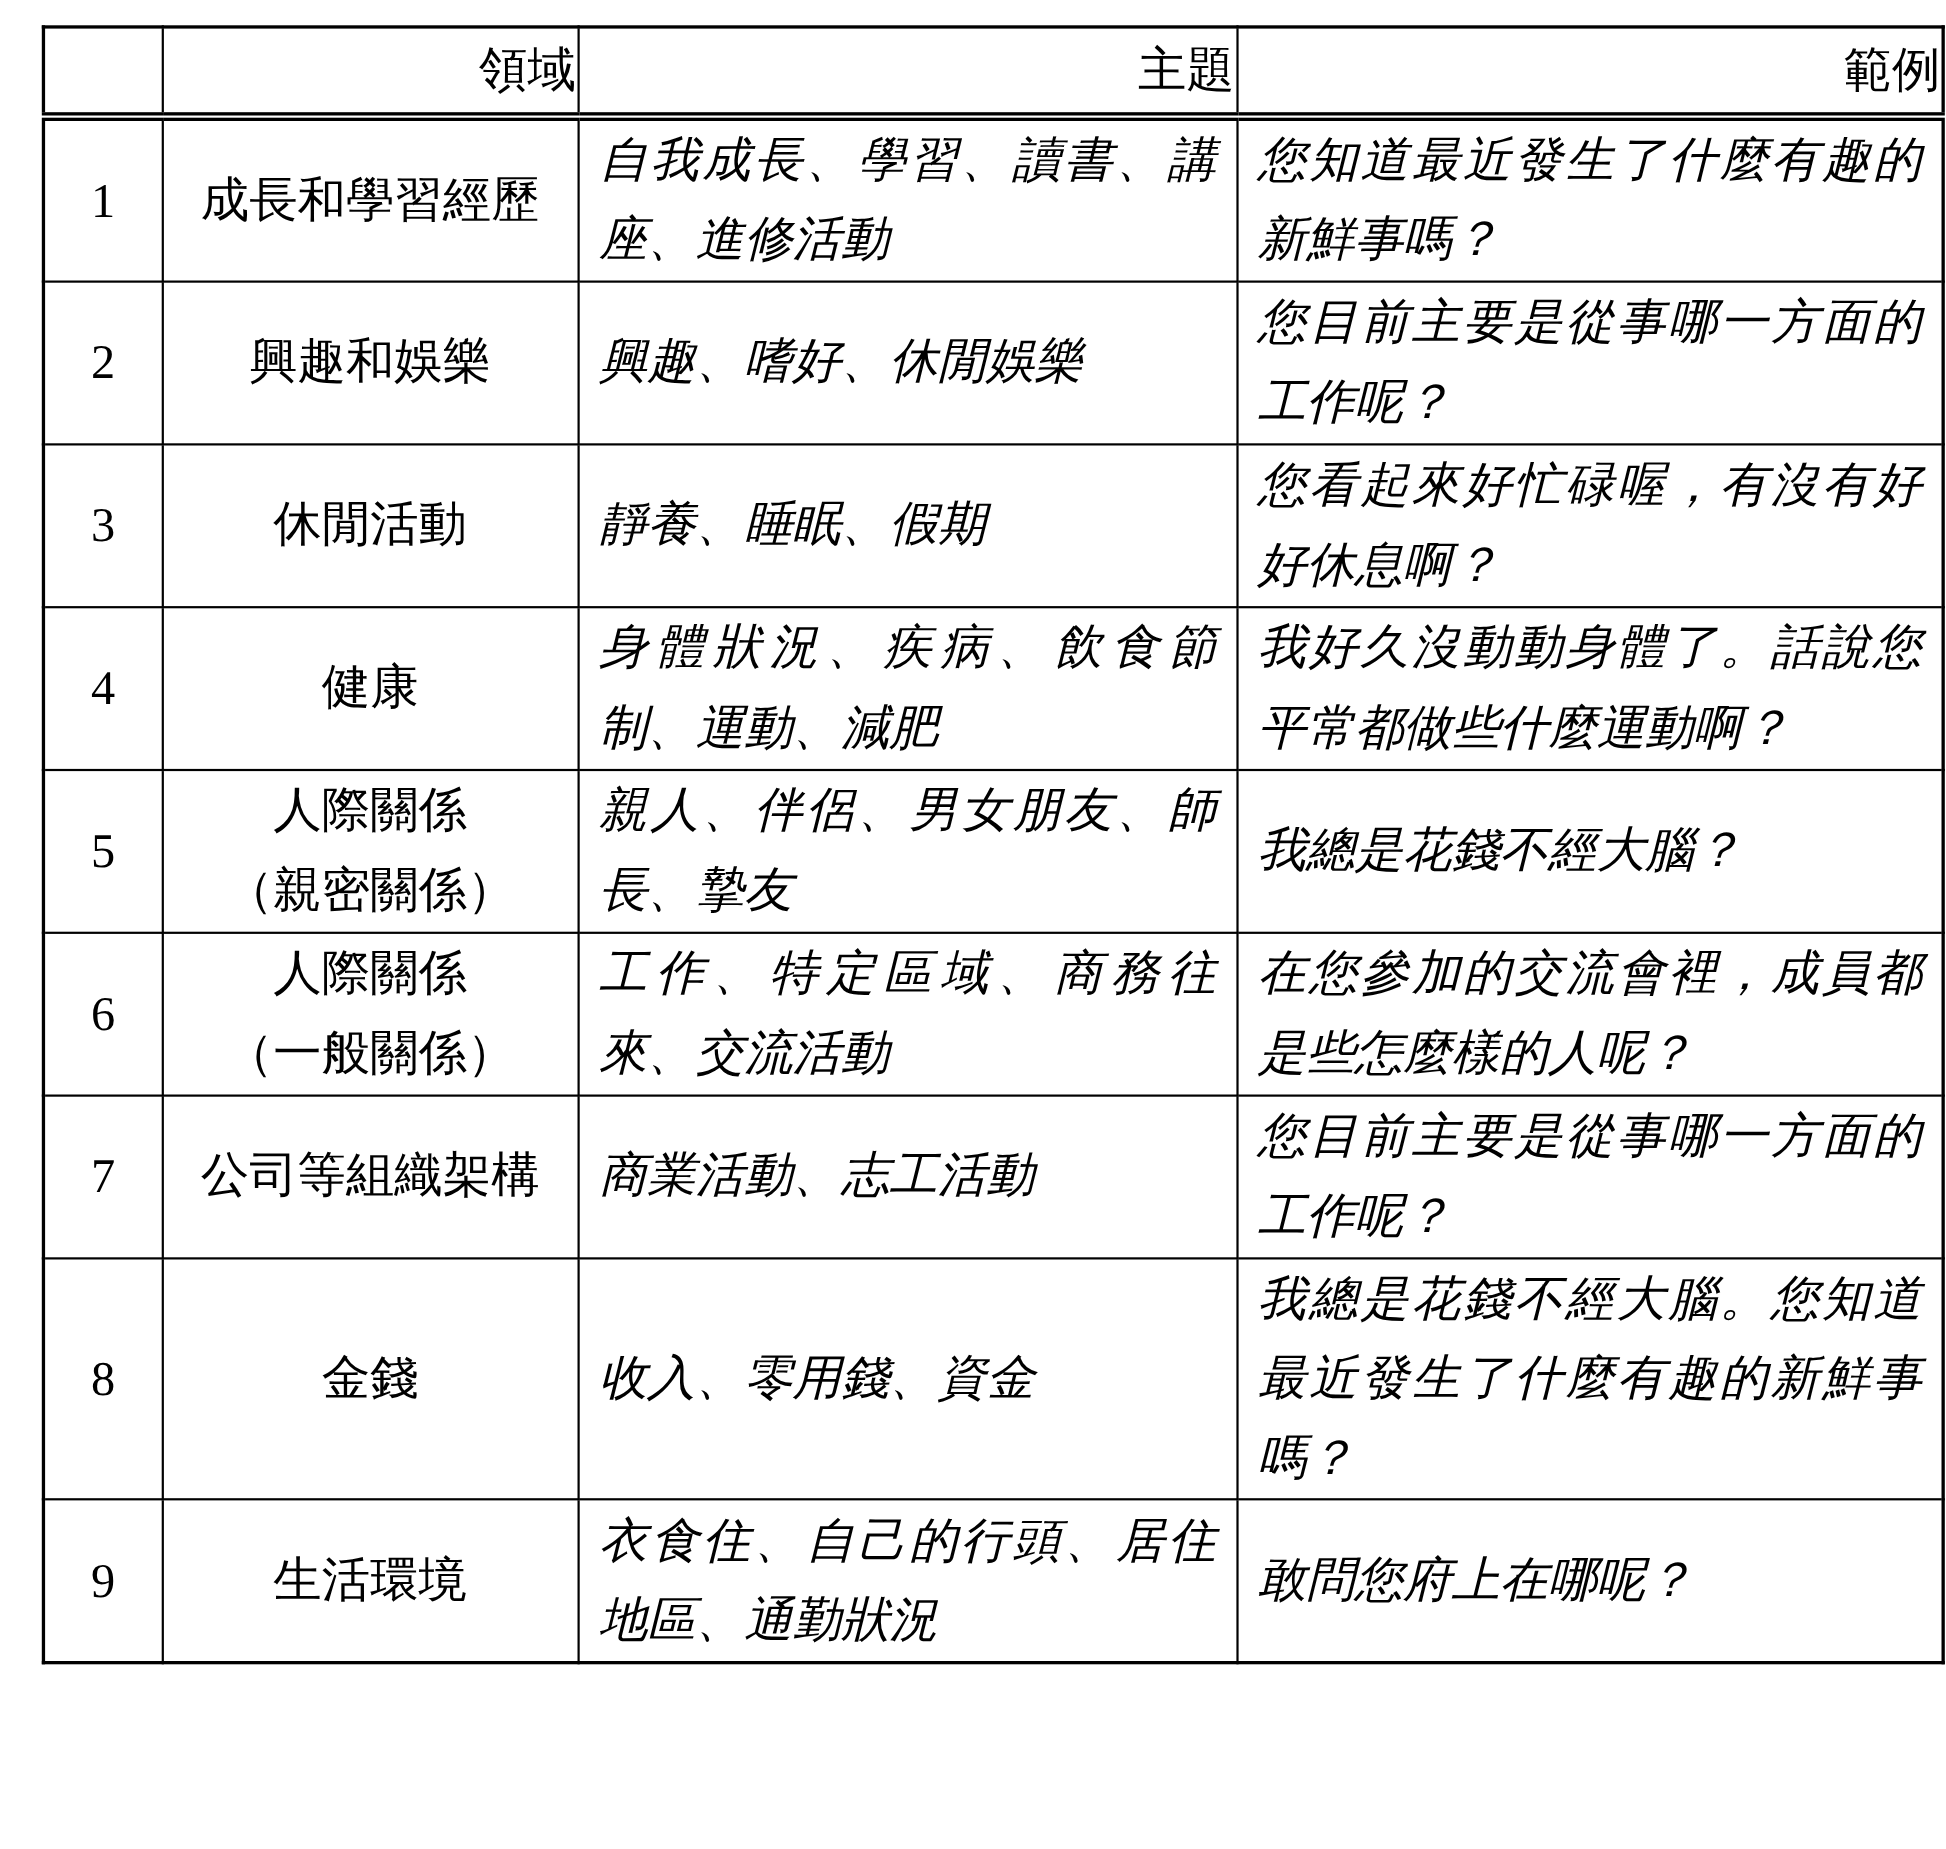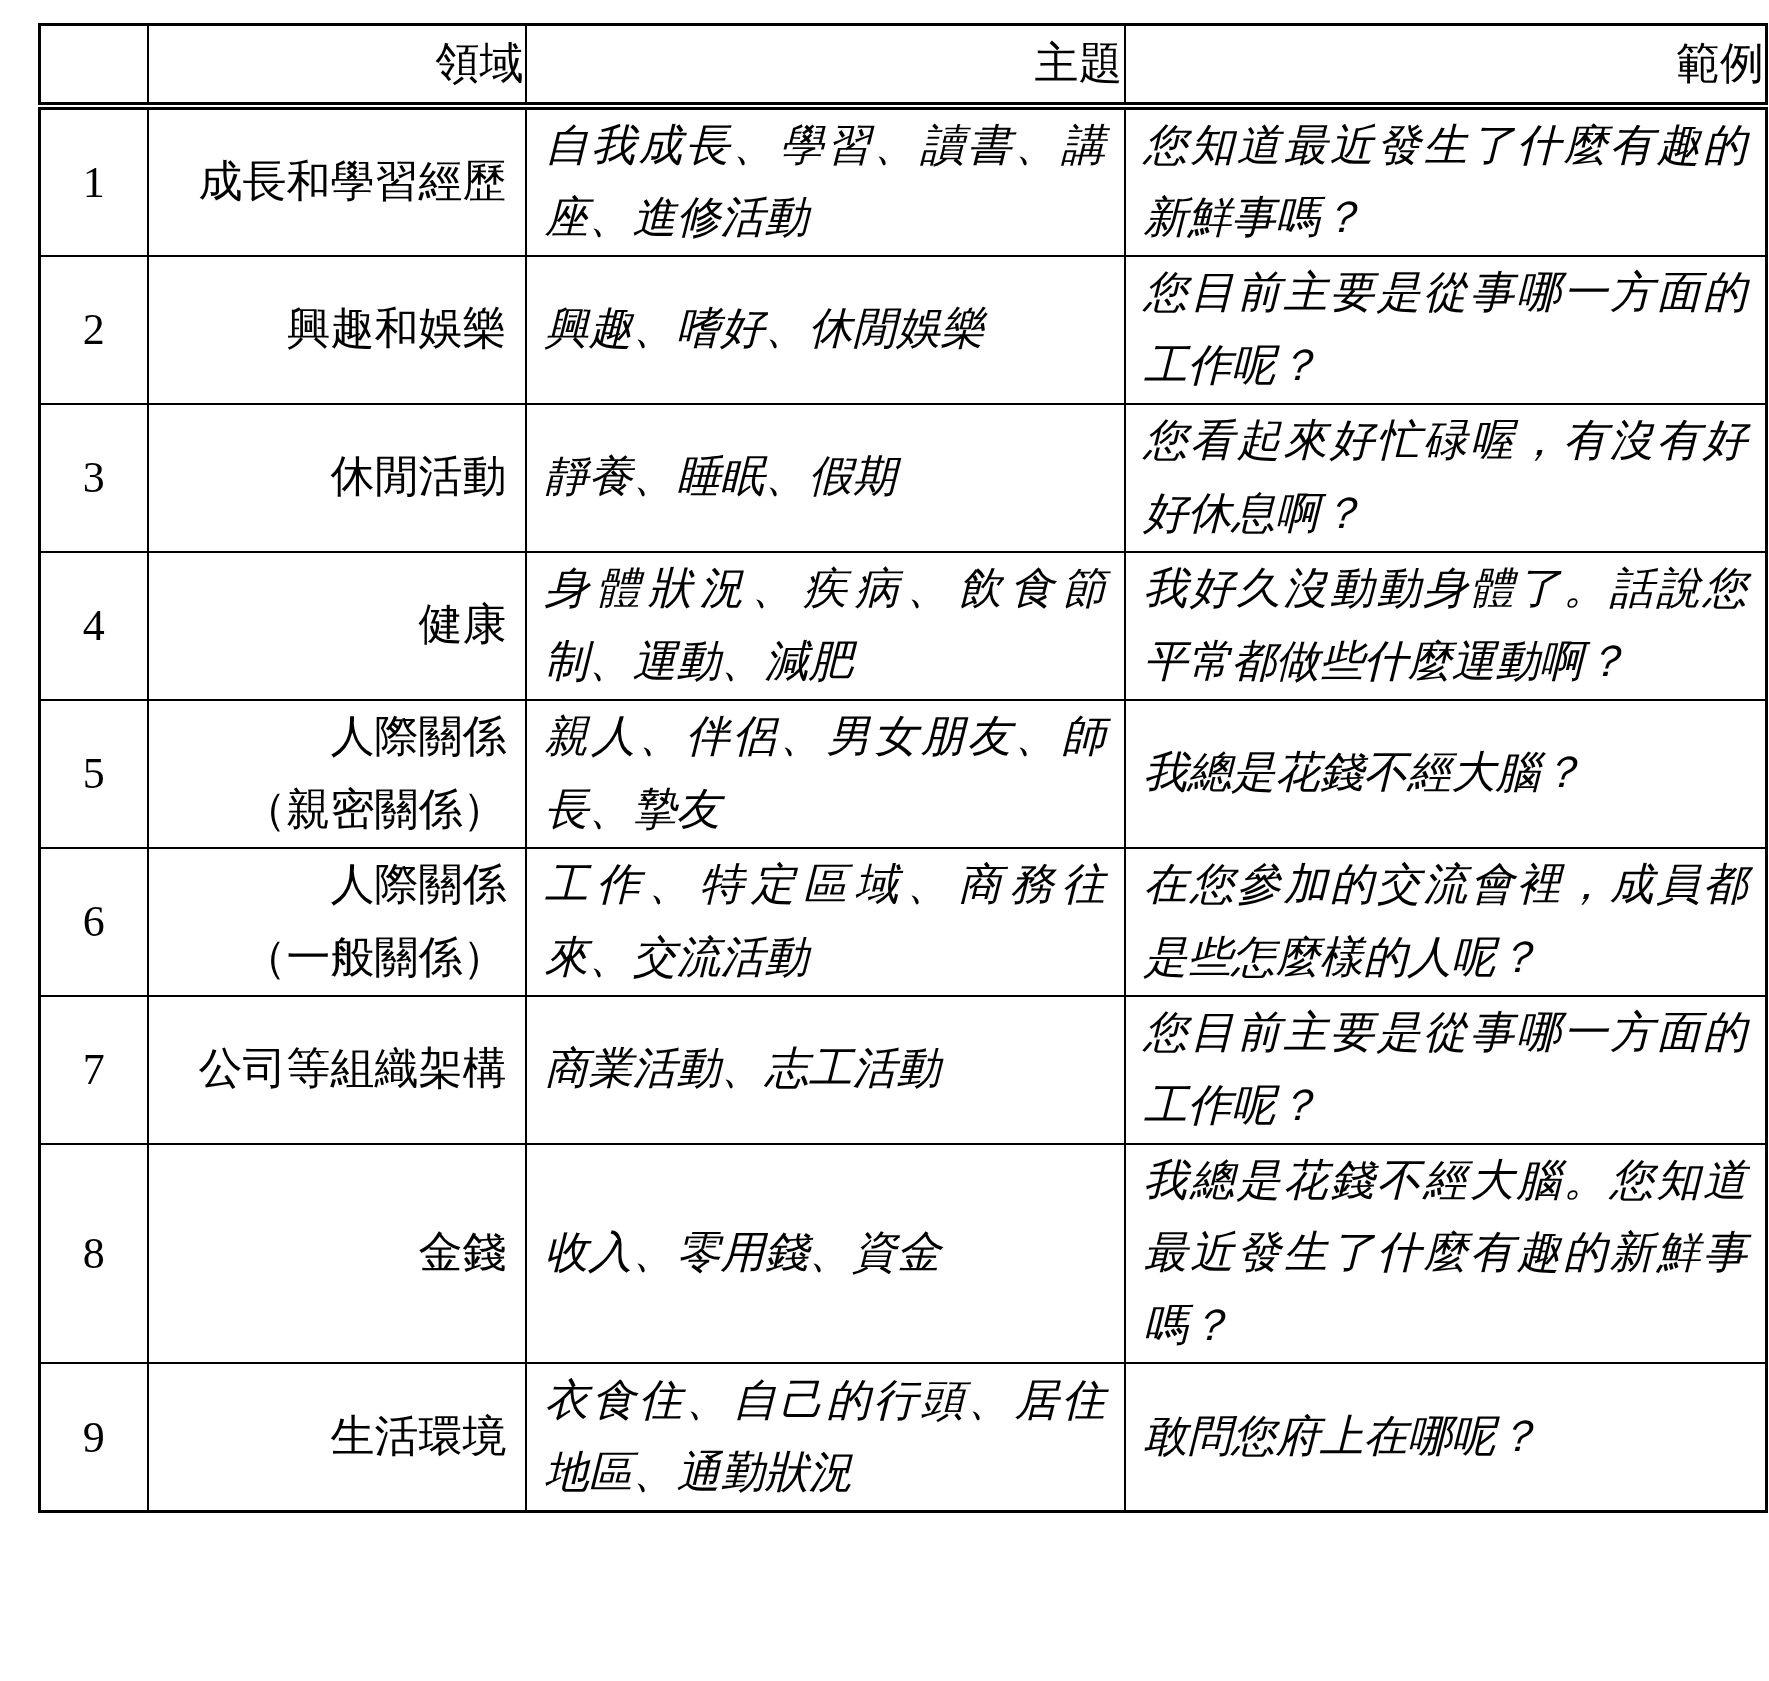--- a/index.html
+++ b/index.html
@@ -39,21 +39,21 @@
   }
   .domain-table tr.body-row { height: 148px; }
   .domain-table tr.body-row.tall { height: 218px; }
   .domain-table td.num {
     text-align: center;
   }
   .domain-table td.domain {
     padding: 0 18px;
     white-space: pre-line;
     line-height: 1.65;
-    text-align: right;
+    text-align: center;
   }
   .domain-table td.topic, .domain-table td.example {
     padding: 0 18px;
     text-align: justify;
     text-justify: inter-character;
     line-height: 1.65;
     word-break: normal;
     font-style: italic;
   }
 </style>

